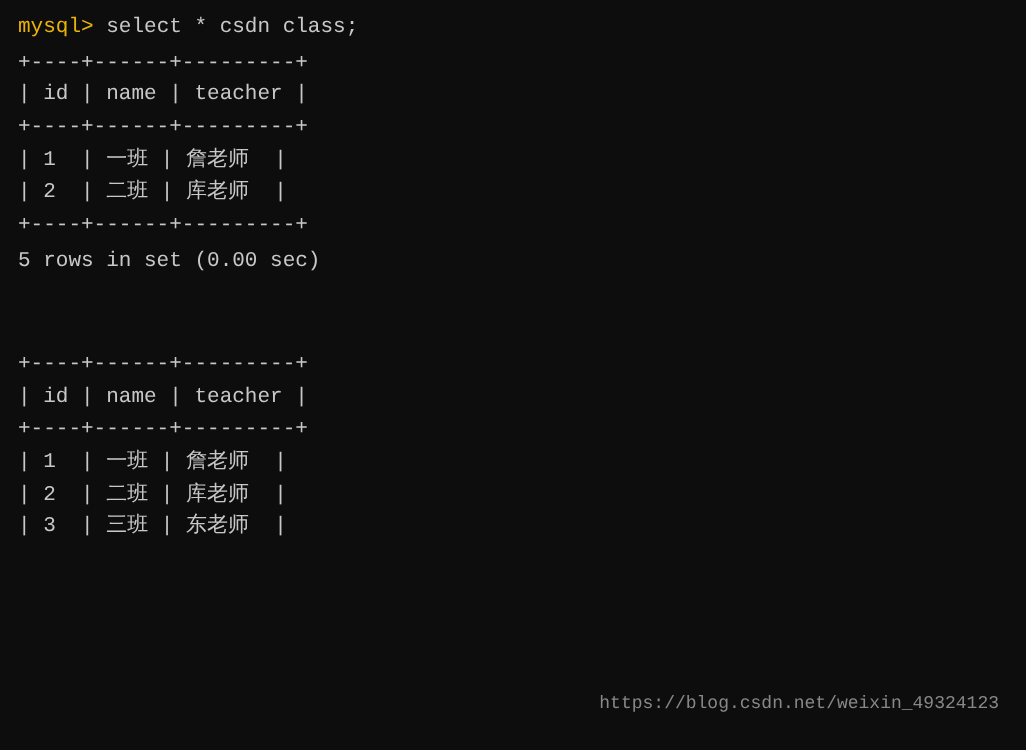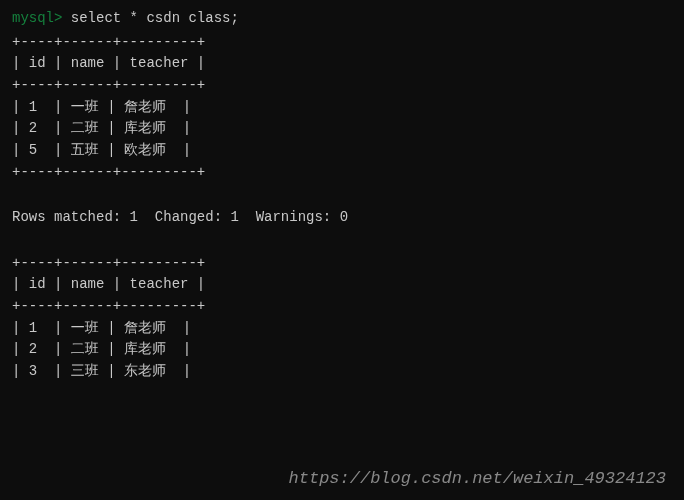--- a/index.html
+++ b/index.html
@@ -17,58 +17,56 @@
       width: 100%;
       height: 100%;
       position: relative;
     }
     .line {
       white-space: pre;
       line-height: 1.55;
       color: #c8c8c8;
     }
     .prompt {
-      color: #15803d;
+      color: #eab308;
     }
     .table-container {
       margin: 2px 0;
     }
     .table-border {
       color: #c8c8c8;
     }
     .watermark {
       position: absolute;
-      bottom: 4px;
+      bottom: 16px;
       right: 6px;
       color: #888;
-      font-size: 17px;
-      font-style: italic;
+      font-size: 12px;
     }
   </style>
 </head>
 <body>
 
 <div class="terminal">
 
   <div class="line"><span class="prompt">mysql&gt; </span><span>select * csdn class;</span></div>
 
   <div class="table-container">
     <div class="line table-border">+----+------+---------+</div>
     <div class="line">| id | name | teacher |</div>
     <div class="line table-border">+----+------+---------+</div>
     <div class="line">| 1  | 一班 | 詹老师  |</div>
     <div class="line">| 2  | 二班 | 库老师  |</div>
-    <div class="line">| 5  | 五班 | 欧老师  |</div>
     <div class="line table-border">+----+------+---------+</div>
   </div>
 
+  <div class="line" style="margin-top:2px; margin-bottom:2px;">5 rows in set (0.00 sec)</div>
 
   <div class="line">&nbsp;</div>
 
-  <div class="line">Rows matched: 1  Changed: 1  Warnings: 0</div>
 
   <div class="line">&nbsp;</div>
 
 
   <div class="table-container">
     <div class="line table-border">+----+------+---------+</div>
     <div class="line">| id | name | teacher |</div>
     <div class="line table-border">+----+------+---------+</div>
     <div class="line">| 1  | 一班 | 詹老师  |</div>
     <div class="line">| 2  | 二班 | 库老师  |</div>

